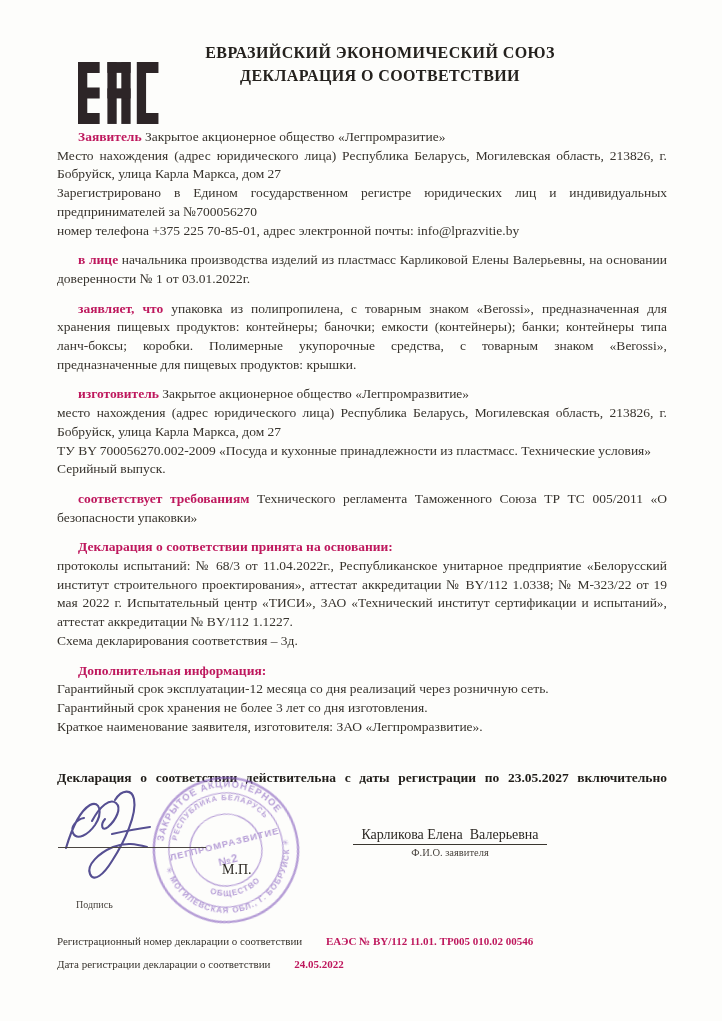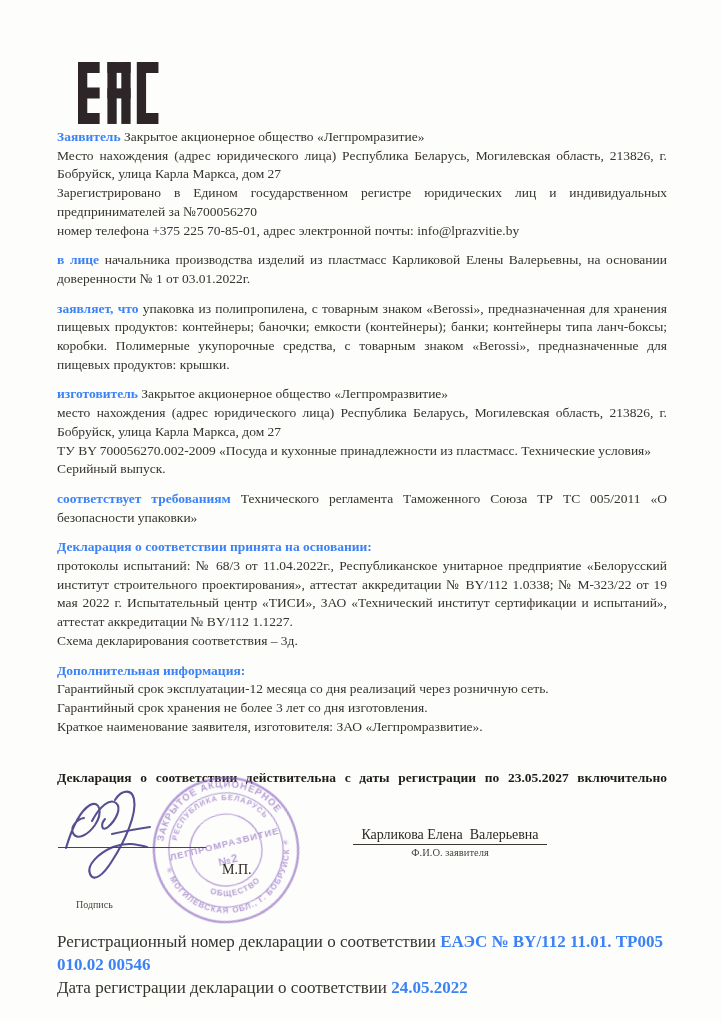--- a/index.html
+++ b/index.html
@@ -11,53 +11,57 @@
   }
   
   .eac{position:absolute;left:78px;top:62px;width:82px;height:62px;color:#2d2527;}
   
   .doc-header{position:absolute;left:90px;top:41px;width:580px;text-align:center;
     font-weight:bold;font-size:16px;line-height:23px;color:#24211d;letter-spacing:.4px;}
   
   .content{position:absolute;left:57px;top:128px;width:610px;line-height:18.7px;}
   .para{margin:0 0 11px 0;}
   .jl{display:block;text-align:justify;}
-  .content b, .doc-footer b{color:#3b82f6;}
+  .content b, .doc-footer b{color:#be185d;margin-left:21px;}
   .validity{font-weight:bold;color:#211e1a;text-align:justify;text-align-last:justify;margin-top:33px;}
   
   .sig-area{position:absolute;left:0;top:0;width:722px;height:1021px;pointer-events:none;}
   .sig-svg{position:absolute;left:52px;top:786px;width:195px;height:105px;}
   .sig-line{position:absolute;left:58px;top:847px;width:148px;border-bottom:1.2px solid #4a4540;}
   .sig-caption{position:absolute;left:76px;top:851px;font-size:10px;color:#4a453f;margin-top:48px;}
   .mp-label{position:absolute;left:222px;top:830px;font-size:14px;color:#2c2823;margin-top:32px;}
   .stamp{position:absolute;left:146px;top:770px;width:160px;height:160px;color:#8a63c0;
     opacity:.62;transform:rotate(-14deg);filter:blur(.4px);
     font-family:"Liberation Sans","DejaVu Sans",sans-serif;}
   .stamp text{fill:currentColor;font-weight:bold;letter-spacing:1px;}
   .fio-block{position:absolute;left:320px;top:827px;width:260px;text-align:center;}
   .fio-name{display:inline-block;font-size:14px;color:#2c2823;border-bottom:1.2px solid #3a362f;
     padding:0 8px 1px 8px;white-space:pre;}
   .fio-caption{font-size:10.5px;color:#4a453f;margin-top:2px;}
   
-  .doc-footer{position:absolute;left:57px;top:930px;width:615px;line-height:23px;font-size:17px;}
+  .doc-footer{position:absolute;left:57px;top:930px;width:615px;line-height:23px;font-size:11px;}
 </style>
 </head>
 <body>
 
 <div class="page">
 
   <svg class="eac" viewBox="0 0 106 80" aria-hidden="true">
     <path fill="currentColor" d="M0 0 H28 V14 H12 V33 H28 V47 H12 V66 H28 V80 H0 Z"></path>
     <rect fill="currentColor" x="38" y="0" width="12" height="80"></rect>
     <rect fill="currentColor" x="56" y="0" width="12" height="80"></rect>
     <rect fill="currentColor" x="38" y="0" width="30" height="14"></rect>
     <rect fill="currentColor" x="38" y="34" width="30" height="13"></rect>
     <path fill="currentColor" d="M76 0 H104 V14 H88 V66 H104 V80 H76 Z"></path>
   </svg>
 
+  <div class="doc-header">
+    <div>ЕВРАЗИЙСКИЙ ЭКОНОМИЧЕСКИЙ СОЮЗ</div>
+    <div>ДЕКЛАРАЦИЯ О СООТВЕТСТВИИ</div>
+  </div>
 
   <div class="content">
 
     <p class="para">
       <span class="jl"><b>Заявитель</b> <span>Закрытое акционерное общество «Легпромразитие»</span></span>
       <span class="jl">Место нахождения (адрес юридического лица) Республика Беларусь, Могилевская область, 213826, г. Бобруйск, улица Карла Маркса, дом 27</span>
       <span class="jl">Зарегистрировано в Едином государственном регистре юридических лиц и индивидуальных предпринимателей за №700056270</span>
       <span class="jl">номер телефона +375 225 70-85-01, адрес электронной почты: info@lprazvitie.by</span>
     </p>
 

